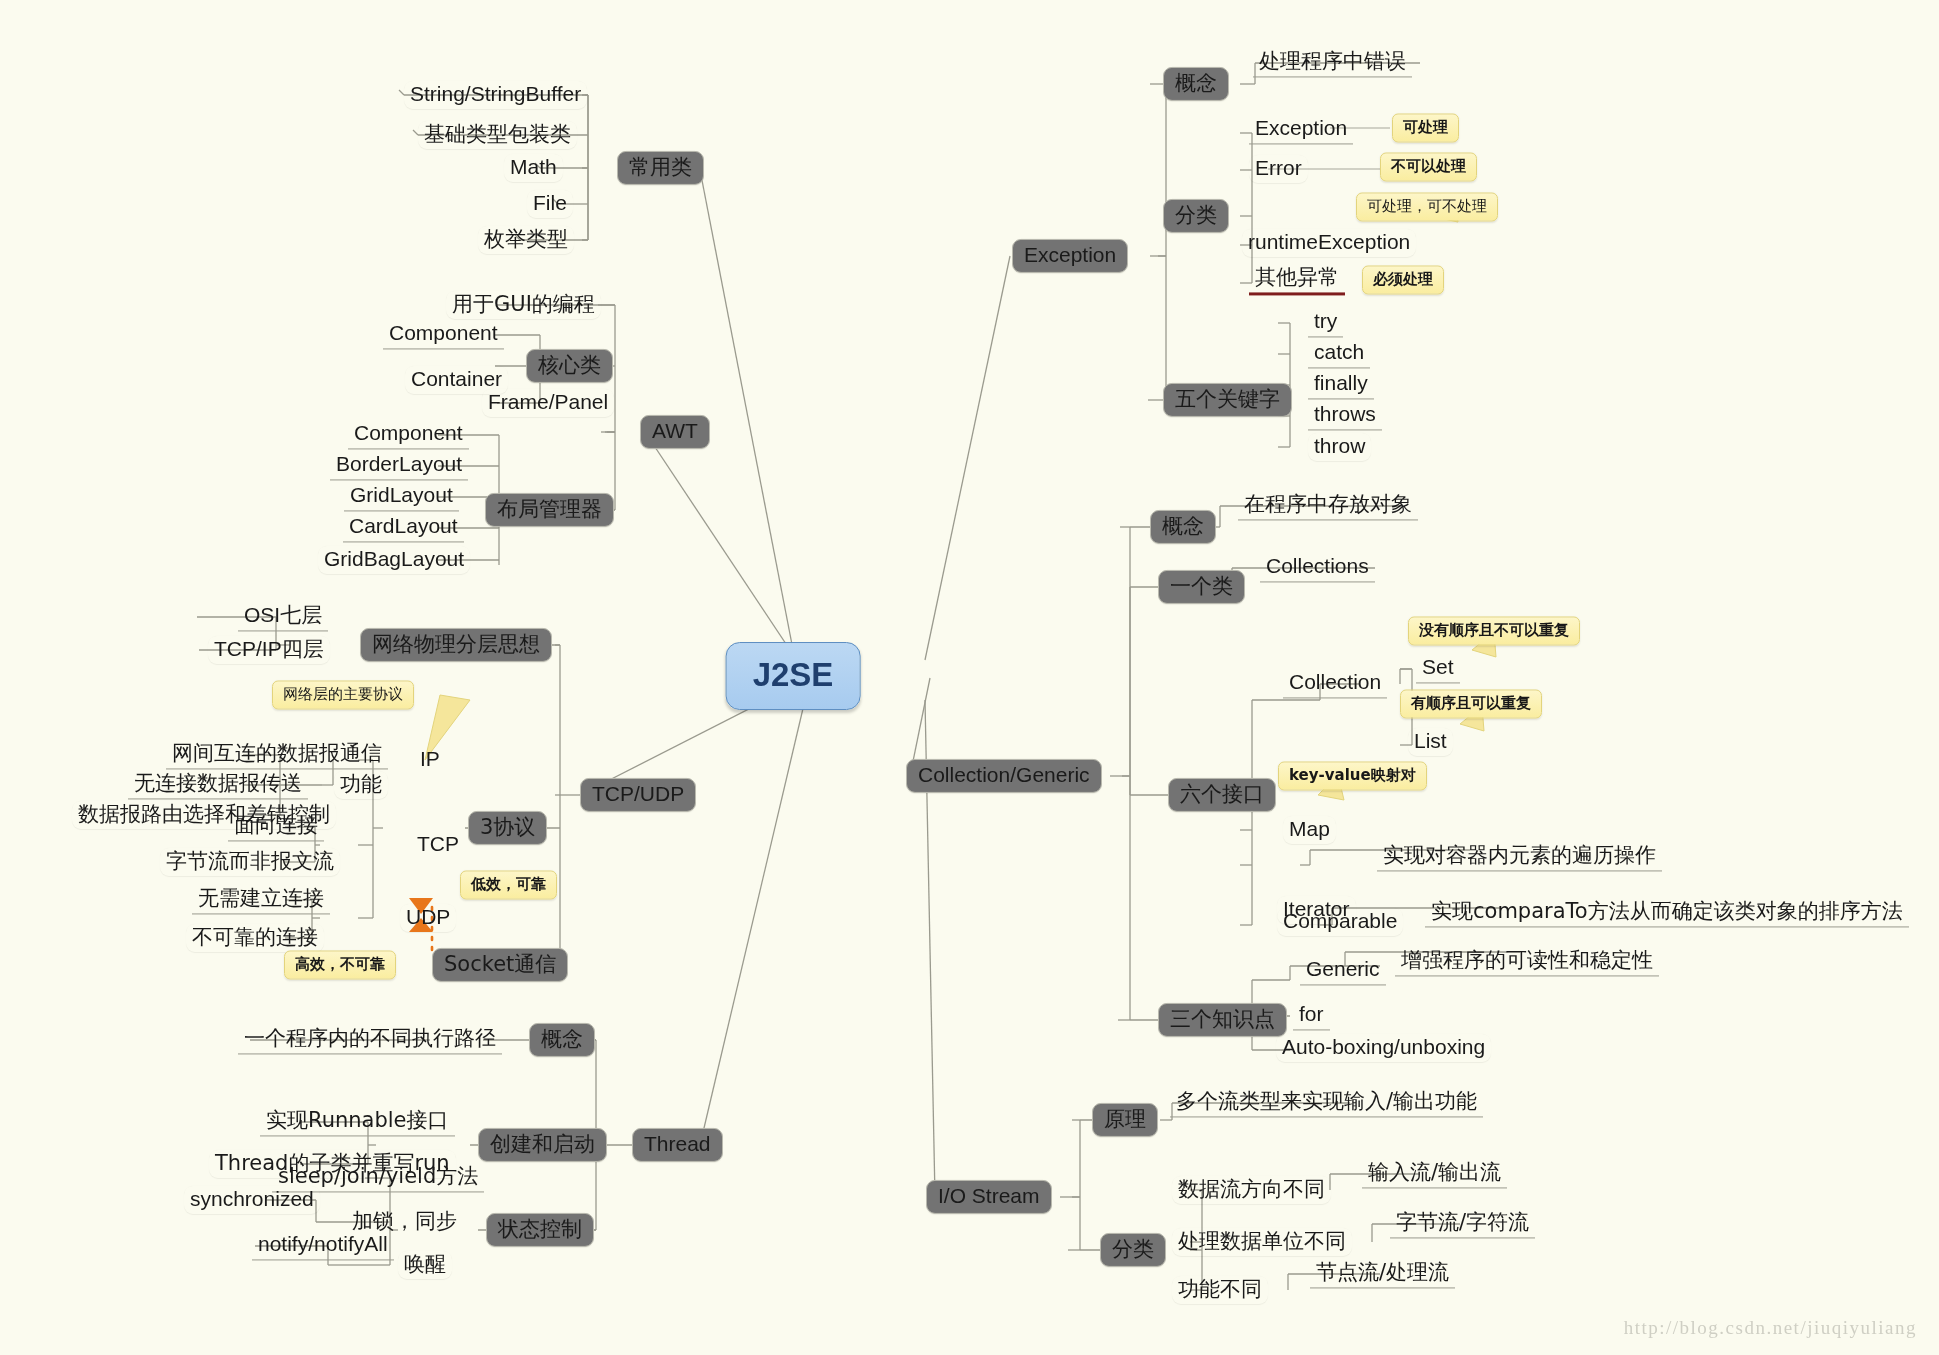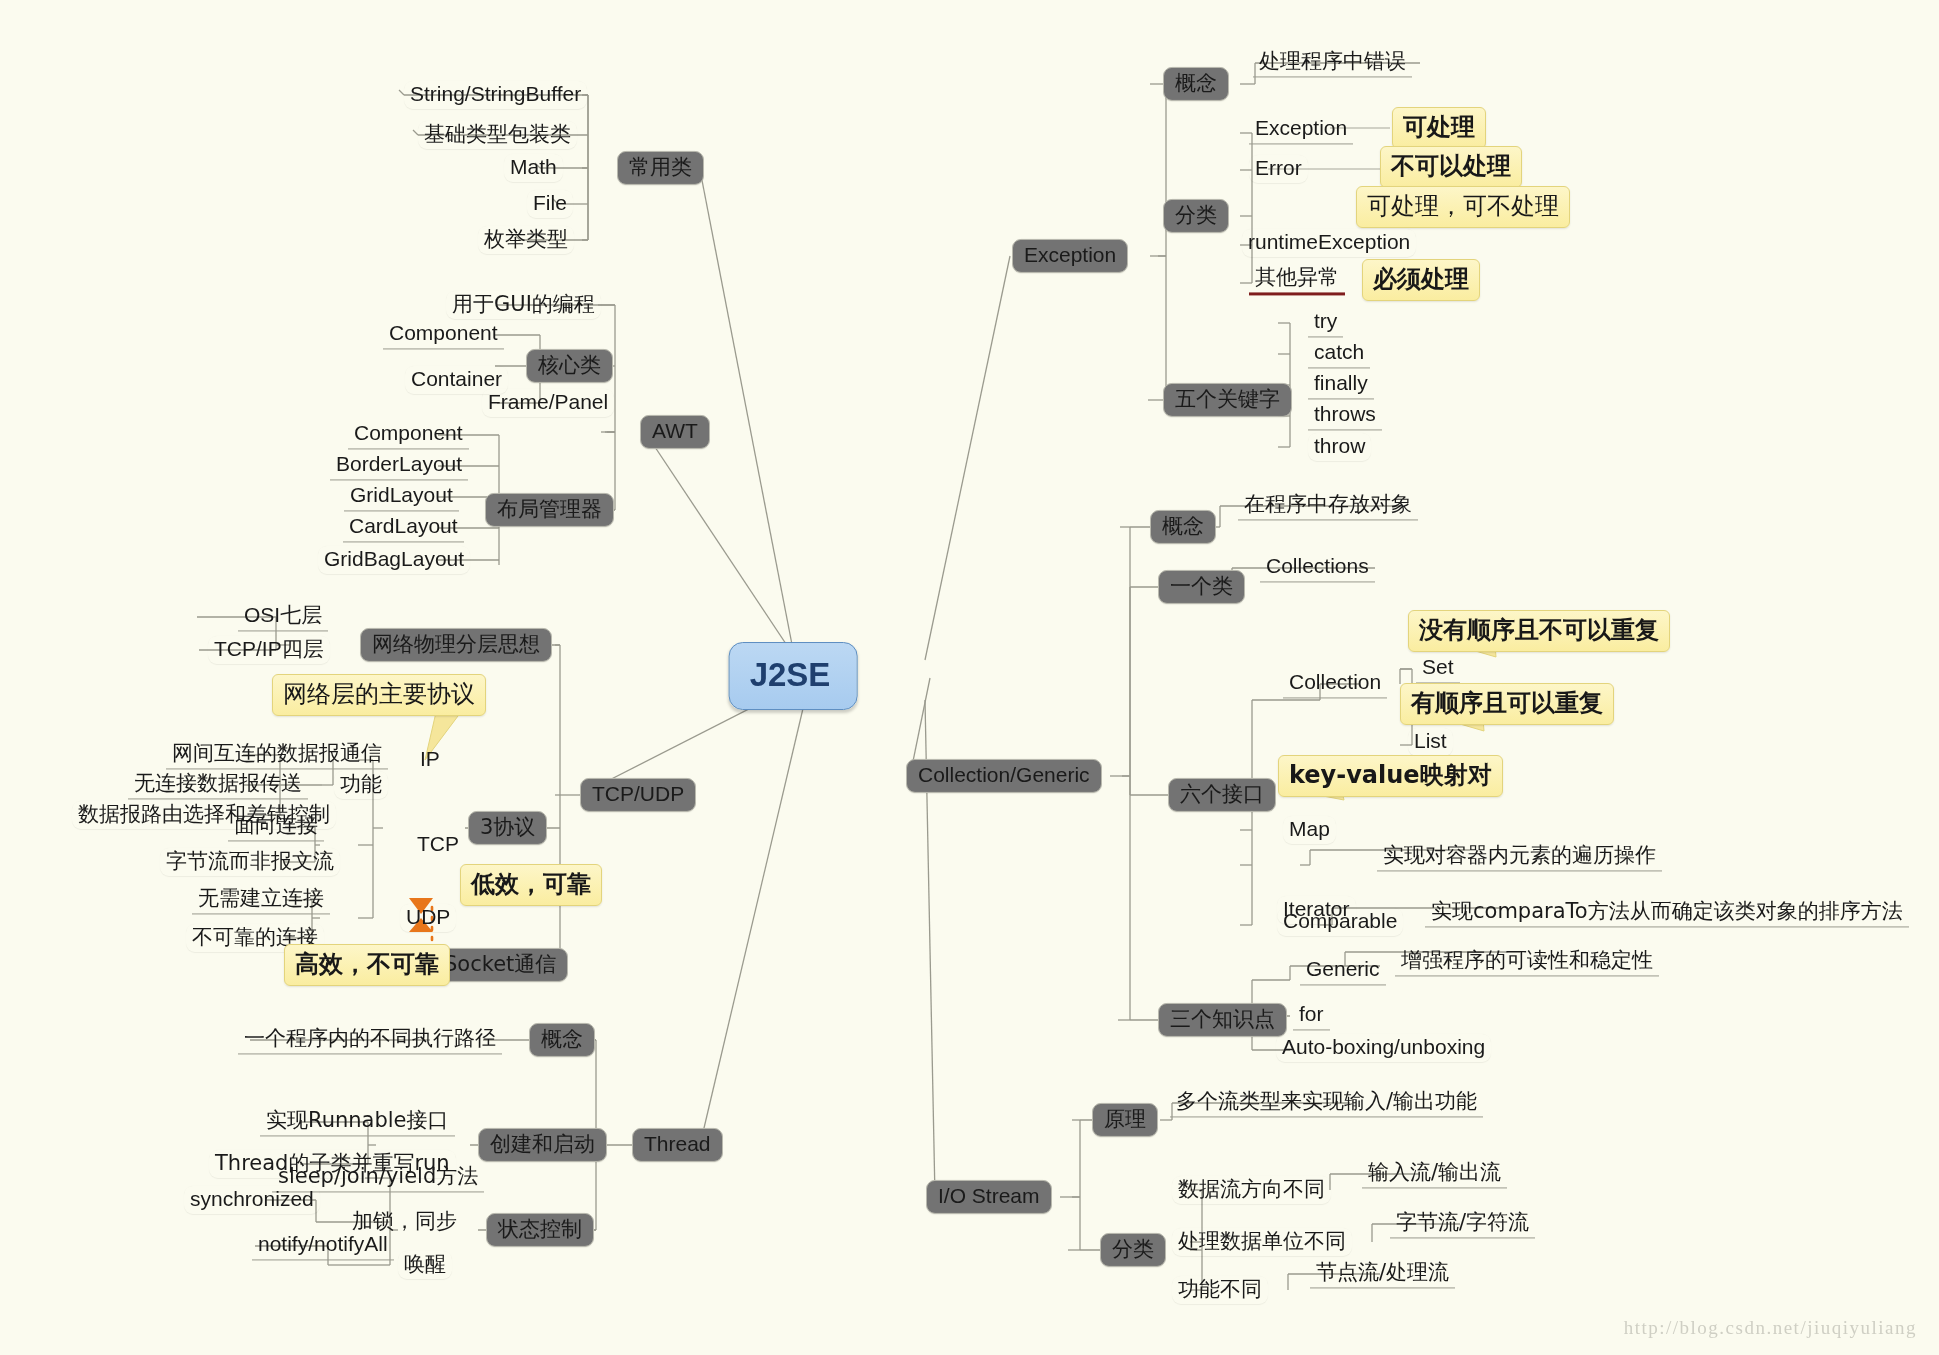--- a/index.html
+++ b/index.html
@@ -33,33 +33,33 @@
     background:transparent;
     border:none;
   }
   .center{
     background:linear-gradient(180deg,#bcd8f3 0%,#a7cbef 100%);
     border:1px solid #5a8cc0;
     border-radius:14px;
     color:#1f3f6e;
     font-size:33px;
     font-weight:bold;
-    padding:13px 26px 15px 20px;
+    padding:13px 26px 15px 26px;
     box-shadow:0 2px 3px rgba(0,0,0,.18);
   }
   .cn{font-family:"DejaVu Sans","Liberation Sans",sans-serif;}
   
   .callout{
     position:absolute;
     transform:translateY(-50%);
     background:linear-gradient(180deg,#fdf6c8 0%,#faeda0 100%);
     border:1px solid #e3d47c;
     border-radius:6px;
     padding:3px 10px 5px 10px;
-    font-size:24px;
+    font-size:15px;
     white-space:nowrap;
     color:#181818;
     box-shadow:0 1px 2px rgba(0,0,0,.10);
   }
   .callout.bold{font-weight:bold;}
   .watermark{
     position:absolute;
     right:22px;bottom:16px;
     color:#cfcfc4;
     font-size:19px;

